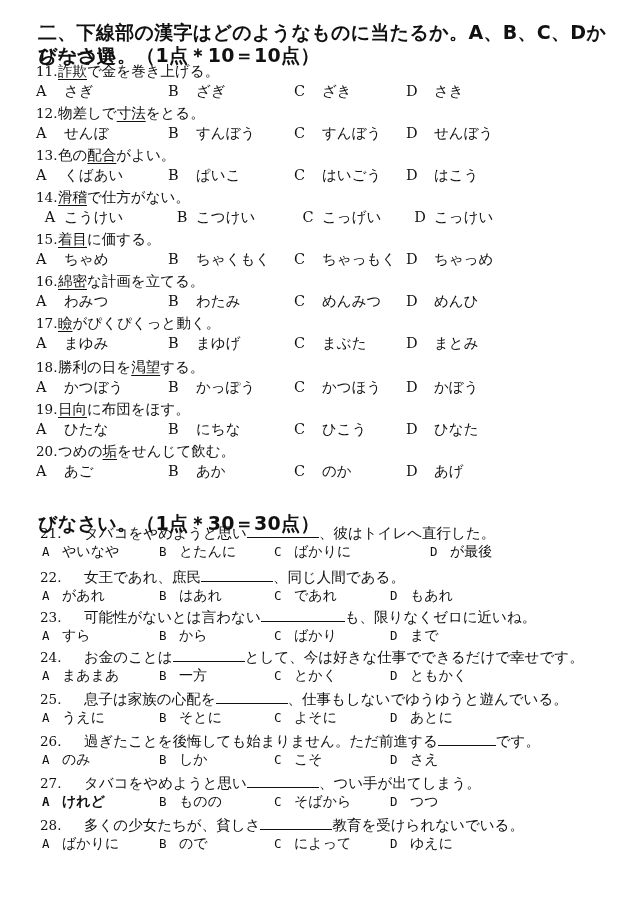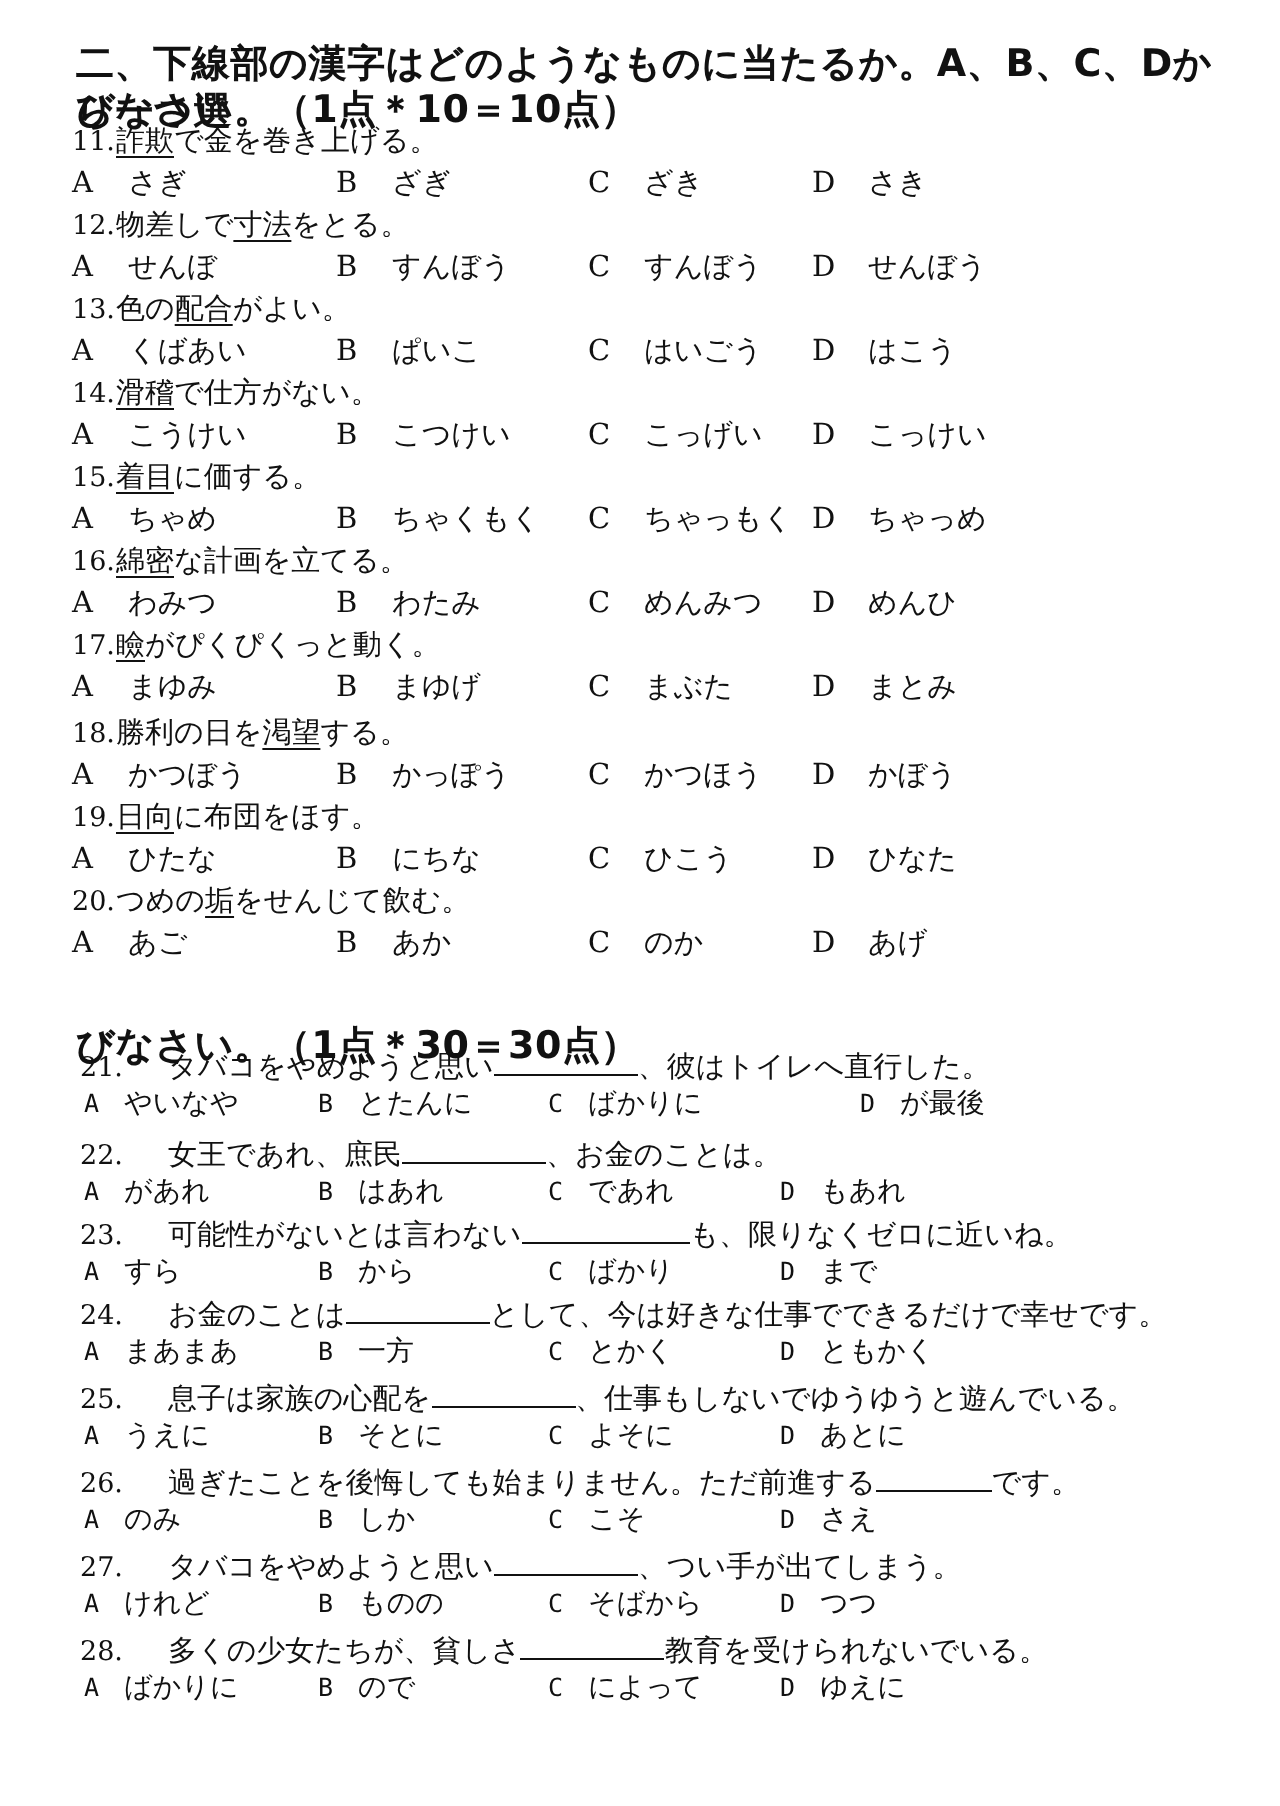--- a/index.html
+++ b/index.html
@@ -54,21 +54,21 @@
         <span class="opt" style="left: 370px;"><span class="lt">D</span><span>せんぼう</span></span>
       </div>
       <div class="q" style="top: 145px;"><span class="num">13.</span><span>色の</span><u>配合</u><span>がよい。</span></div>
       <div class="opts" style="top: 166px;">
         <span class="opt" style="left: 0px;"><span class="lt">A</span><span>くばあい</span></span>
         <span class="opt" style="left: 132px;"><span class="lt">B</span><span>ぱいこ</span></span>
         <span class="opt" style="left: 258px;"><span class="lt">C</span><span>はいごう</span></span>
         <span class="opt" style="left: 370px;"><span class="lt">D</span><span>はこう</span></span>
       </div>
       <div class="q" style="top: 187px;"><span class="num">14.</span><span></span><u>滑稽</u><span>で仕方がない。</span></div>
-      <div class="opts" style="top: 208px;">
+      <div class="opts" style="top: 208px; text-align: center;">
         <span class="opt" style="left: 0px;"><span class="lt">A</span><span>こうけい</span></span>
         <span class="opt" style="left: 132px;"><span class="lt">B</span><span>こつけい</span></span>
         <span class="opt" style="left: 258px;"><span class="lt">C</span><span>こっげい</span></span>
         <span class="opt" style="left: 370px;"><span class="lt">D</span><span>こっけい</span></span>
       </div>
       <div class="q" style="top: 229px;"><span class="num">15.</span><span></span><u>着目</u><span>に価する。</span></div>
       <div class="opts" style="top: 250px;">
         <span class="opt" style="left: 0px;"><span class="lt">A</span><span>ちゃめ</span></span>
         <span class="opt" style="left: 132px;"><span class="lt">B</span><span>ちゃくもく</span></span>
         <span class="opt" style="left: 258px;"><span class="lt">C</span><span>ちゃっもく</span></span>
@@ -114,21 +114,21 @@
   <div class="sec-title" style="top:511px;">びなさい。（1点＊30＝30点）</div>
 
   <div id="s3" class="s3">
       <div class="q" style="top: 523px; left: 40px;"><span class="num">21.</span><span>タバコをやめようと思い</span><span class="blank" style="width:72px"></span><span>、彼はトイレへ直行した。</span></div>
       <div class="opts" style="top: 543px;">
         <span class="opt" style="left: 0px;"><span class="lt">A</span><span>やいなや</span></span>
         <span class="opt" style="left: 117px;"><span class="lt">B</span><span>とたんに</span></span>
         <span class="opt" style="left: 232px;"><span class="lt">C</span><span>ばかりに</span></span>
         <span class="opt" style="left: 348px; padding-left: 40px;"><span class="lt">D</span><span>が最後</span></span>
       </div>
-      <div class="q" style="top: 567px; left: 40px;"><span class="num">22.</span><span>女王であれ、庶民</span><span class="blank" style="width:72px"></span><span>、お金のことは。</span></div>
+      <div class="q" style="top: 567px; left: 40px;"><span class="num">22.</span><span>女王であれ、庶民</span><span class="blank" style="width:72px"></span><span>、同じ人間である。</span></div>
       <div class="opts" style="top: 587px;">
         <span class="opt" style="left: 0px;"><span class="lt">A</span><span>があれ</span></span>
         <span class="opt" style="left: 117px;"><span class="lt">B</span><span>はあれ</span></span>
         <span class="opt" style="left: 232px;"><span class="lt">C</span><span>であれ</span></span>
         <span class="opt" style="left: 348px;"><span class="lt">D</span><span>もあれ</span></span>
       </div>
       <div class="q" style="top: 607px; left: 40px;"><span class="num">23.</span><span>可能性がないとは言わない</span><span class="blank" style="width:84px"></span><span>も、限りなくゼロに近いね。</span></div>
       <div class="opts" style="top: 627px;">
         <span class="opt" style="left: 0px;"><span class="lt">A</span><span>すら</span></span>
         <span class="opt" style="left: 117px;"><span class="lt">B</span><span>から</span></span>
@@ -151,21 +151,21 @@
       </div>
       <div class="q" style="top: 731px; left: 40px;"><span class="num">26.</span><span>過ぎたことを後悔しても始まりません。ただ前進する</span><span class="blank" style="width:58px"></span><span>です。</span></div>
       <div class="opts" style="top: 751px;">
         <span class="opt" style="left: 0px;"><span class="lt">A</span><span>のみ</span></span>
         <span class="opt" style="left: 117px;"><span class="lt">B</span><span>しか</span></span>
         <span class="opt" style="left: 232px;"><span class="lt">C</span><span>こそ</span></span>
         <span class="opt" style="left: 348px;"><span class="lt">D</span><span>さえ</span></span>
       </div>
       <div class="q" style="top: 773px; left: 40px;"><span class="num">27.</span><span>タバコをやめようと思い</span><span class="blank" style="width:72px"></span><span>、つい手が出てしまう。</span></div>
       <div class="opts" style="top: 793px;">
-        <span class="opt" style="left: 0px;"><span class="lt">A</span><span>けれど</span></span>
+        <span class="opt" style="left: 0px; font-weight: bold;"><span class="lt">A</span><span>けれど</span></span>
         <span class="opt" style="left: 117px;"><span class="lt">B</span><span>ものの</span></span>
         <span class="opt" style="left: 232px;"><span class="lt">C</span><span>そばから</span></span>
         <span class="opt" style="left: 348px;"><span class="lt">D</span><span>つつ</span></span>
       </div>
       <div class="q" style="top: 815px; left: 40px;"><span class="num">28.</span><span>多くの少女たちが、貧しさ</span><span class="blank" style="width:72px"></span><span>教育を受けられないでいる。</span></div>
       <div class="opts" style="top: 835px;">
         <span class="opt" style="left: 0px;"><span class="lt">A</span><span>ばかりに</span></span>
         <span class="opt" style="left: 117px;"><span class="lt">B</span><span>ので</span></span>
         <span class="opt" style="left: 232px;"><span class="lt">C</span><span>によって</span></span>
         <span class="opt" style="left: 348px;"><span class="lt">D</span><span>ゆえに</span></span>

